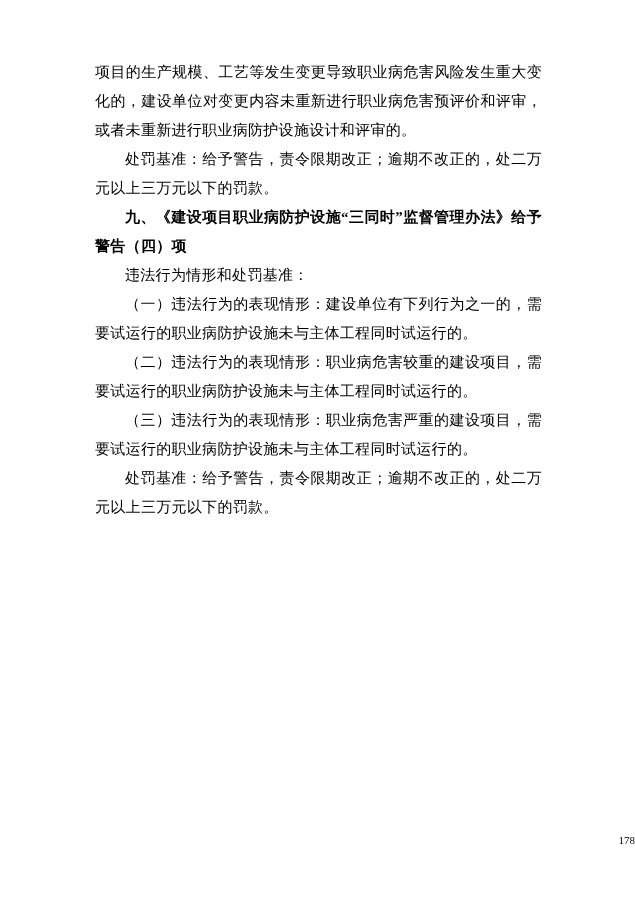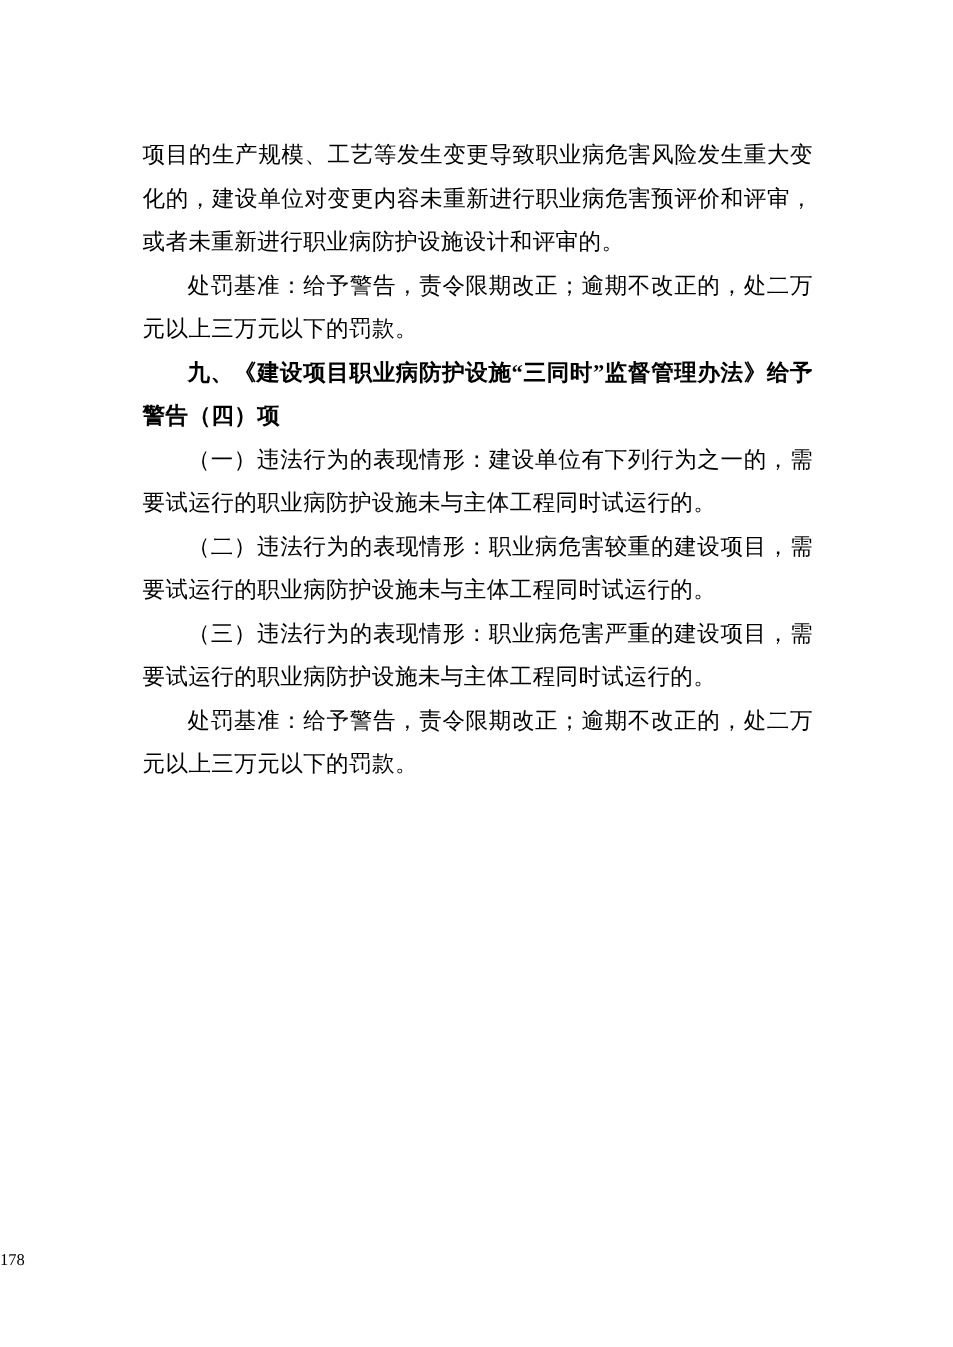--- a/index.html
+++ b/index.html
@@ -12,21 +12,21 @@
     width: 635px;
     height: 898px;
     background: #ffffff;
     font-family: "Liberation Serif", "DejaVu Serif", serif;
     color: #000000;
     overflow: hidden;
     box-sizing: border-box;
   }
   .content {
     position: absolute;
-    top: 90px;
+    top: 58px;
     left: 95px;
     width: 447px;
   }
   .content p {
     margin: 0;
     padding: 0;
     font-size: 15px;
     line-height: 29px;
     text-align: justify;
     text-justify: inter-ideograph;
@@ -37,39 +37,40 @@
     text-indent: 2em;
   }
   .content p.bold {
     font-weight: bold;
   }
   .page-number {
     position: absolute;
     bottom: 52px;
     left: 0;
     right: 0;
-    text-align: left;
+    text-align: right;
     font-size: 11px;
     font-family: "Liberation Serif", "DejaVu Serif", serif;
     color: #000000;
   }
 </style>
 </head>
 <body>
 
 <div class="page">
   <div class="content">
 
       <p>项目的生产规模、工艺等发生变更导致职业病危害风险发生重大变化的，建设单位对变更内容未重新进行职业病危害预评价和评审，或者未重新进行职业病防护设施设计和评审的。</p>
 
       <p class="indent">处罚基准：给予警告，责令限期改正；逾期不改正的，处二万元以上三万元以下的罚款。</p>
 
       <p class="bold indent">九、《建设项目职业病防护设施“三同时”监督管理办法》给予警告（四）项</p>
 
 
+      <p class="indent">违法行为情形和处罚基准：</p>
 
       <p class="indent">（一）违法行为的表现情形：建设单位有下列行为之一的，需要试运行的职业病防护设施未与主体工程同时试运行的。</p>
 
 
       <p class="indent">（二）违法行为的表现情形：职业病危害较重的建设项目，需要试运行的职业病防护设施未与主体工程同时试运行的。</p>
 
 
       <p class="indent">（三）违法行为的表现情形：职业病危害严重的建设项目，需要试运行的职业病防护设施未与主体工程同时试运行的。</p>
 
       <p class="indent">处罚基准：给予警告，责令限期改正；逾期不改正的，处二万元以上三万元以下的罚款。</p>

